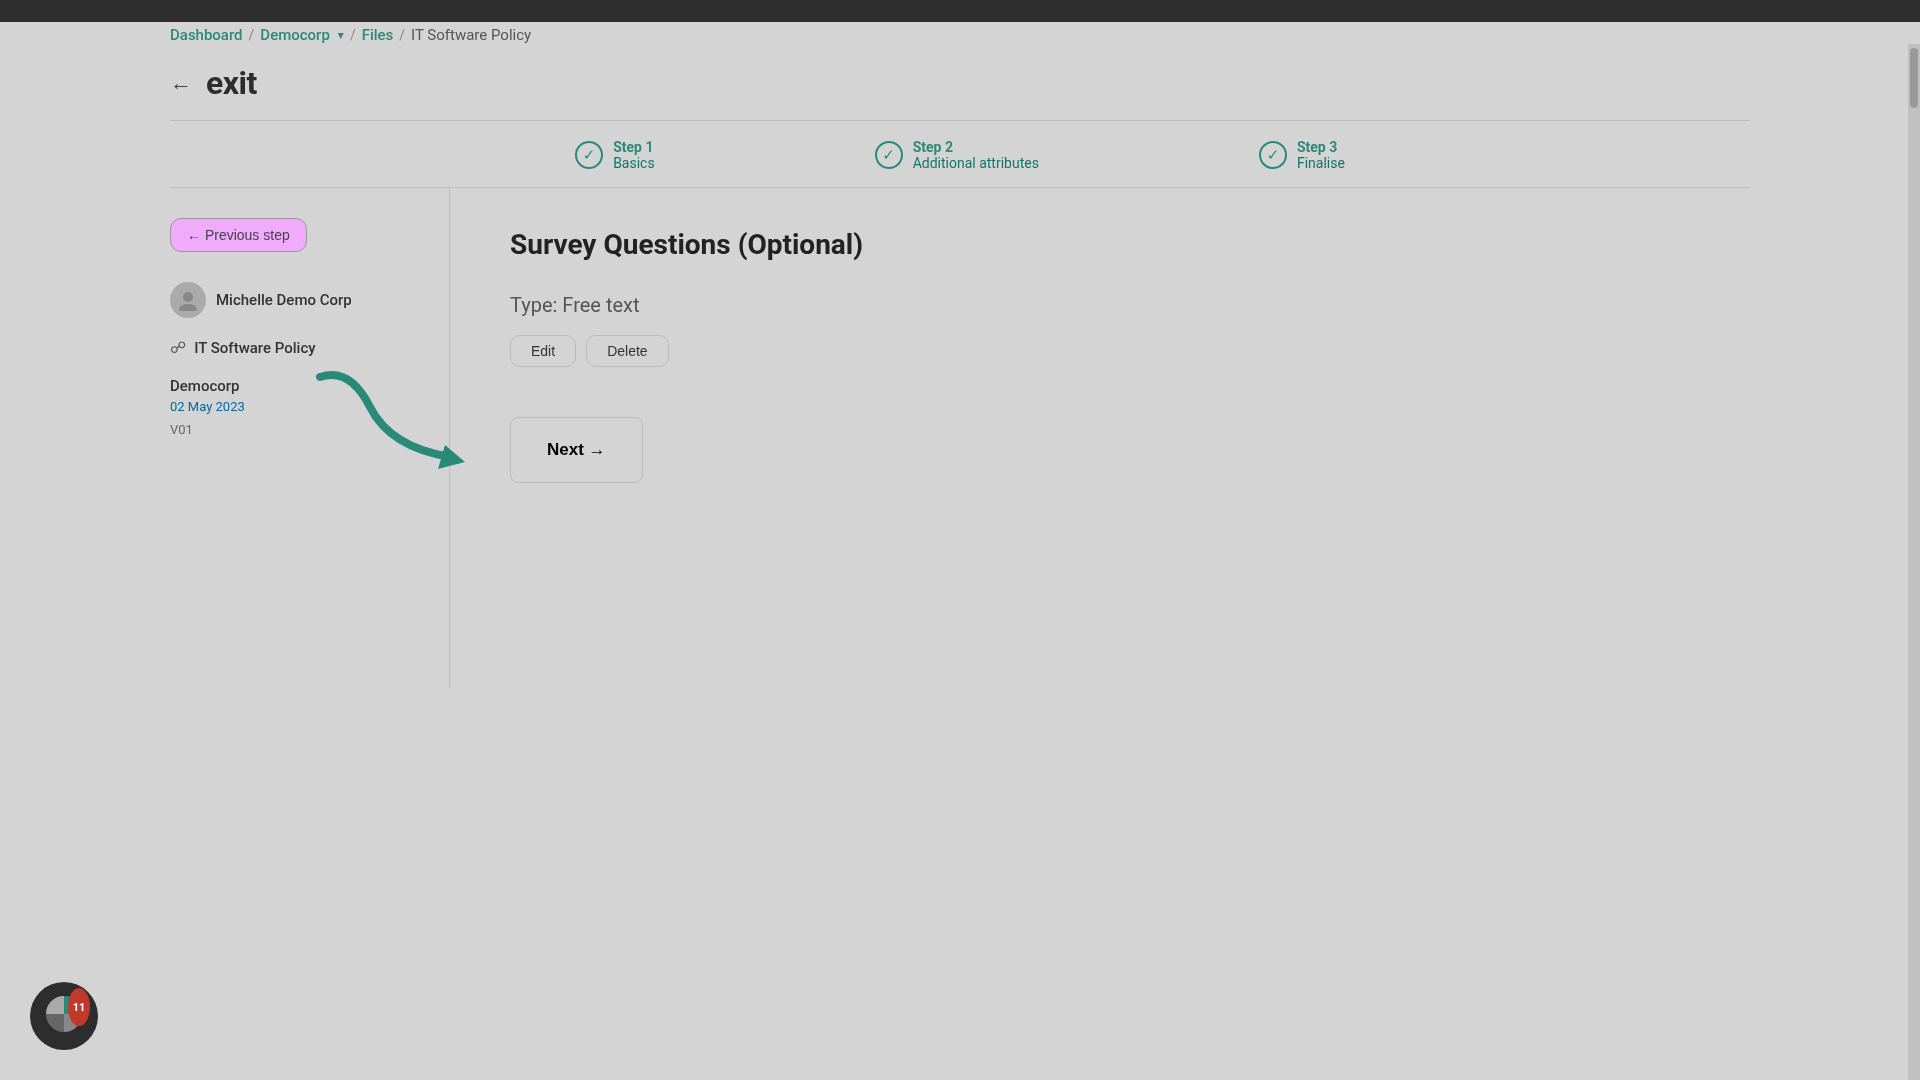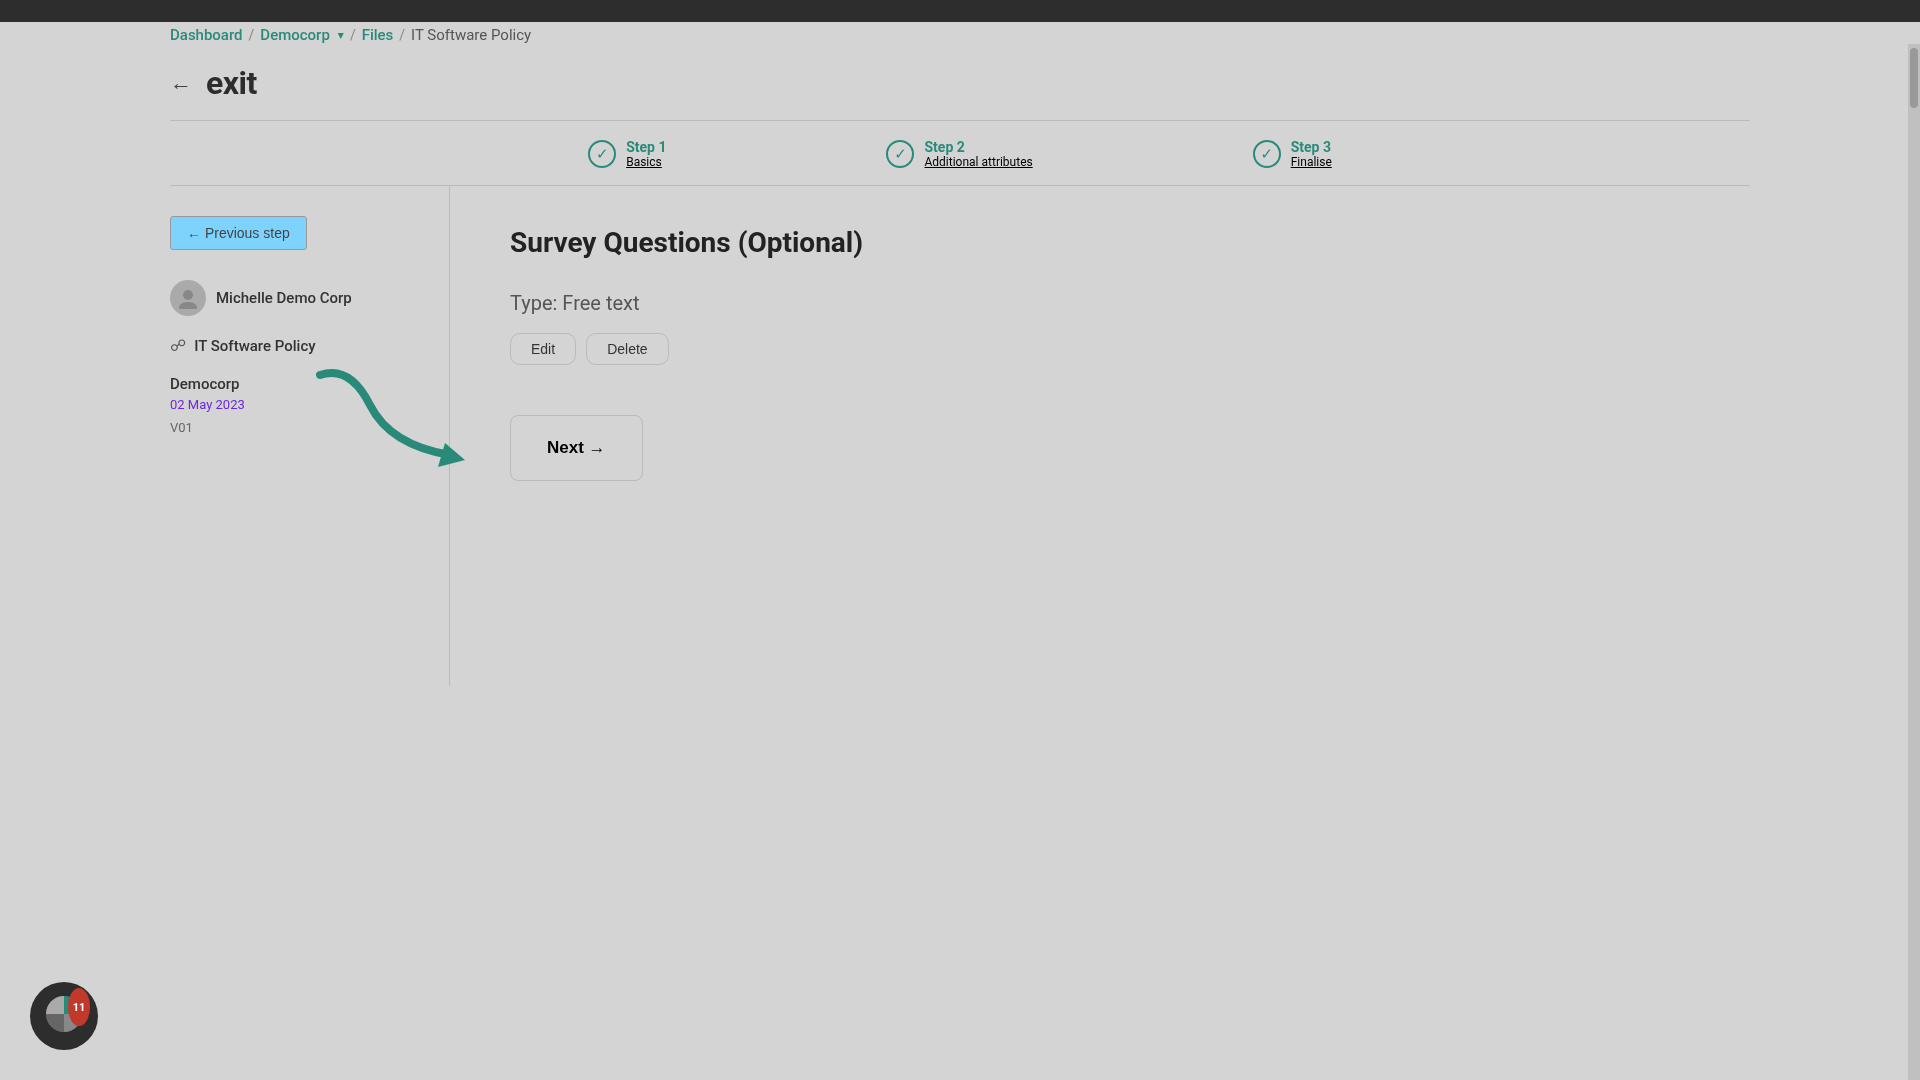--- a/index.html
+++ b/index.html
@@ -104,23 +104,22 @@
       justify-content: center;
       color: #2a8a7a;
       font-size: 15px;
     }
     .step-info .step-title {
       font-size: 14px;
       font-weight: 700;
       color: #2a8a7a;
     }
     .step-info .step-subtitle {
-      font-size: 12px;
-      color: #000000;
-      text-decoration: underline;
+      font-size: 14px;
+      color: #0f766e;
     }
 
     
     .content-layout {
       display: flex;
       margin: 0 170px;
       min-height: 500px;
     }
 
     
@@ -129,22 +128,22 @@
       padding: 30px 20px 30px 0;
       border-right: 1px solid #bbb;
       flex-shrink: 0;
     }
     .prev-step-btn {
       display: inline-flex;
       align-items: center;
       gap: 6px;
       padding: 8px 16px;
       border: 1.5px solid #999;
-      border-radius: 3px;
-      background: #7dd3fc;
+      border-radius: 11px;
+      background: #f0abfc;
       color: #444;
       font-size: 14px;
       cursor: pointer;
       margin-bottom: 30px;
     }
 
     .user-info {
       display: flex;
       align-items: center;
       gap: 10px;
@@ -182,21 +181,21 @@
     }
 
     .company-name {
       font-size: 15px;
       color: #333;
       font-weight: 500;
       margin-bottom: 4px;
     }
     .doc-date {
       font-size: 13px;
-      color: #6d28d9;
+      color: #0369a1;
       margin-bottom: 8px;
     }
     .doc-version {
       font-size: 13px;
       color: #666;
     }
 
     
     .main-content {
       flex: 1;

